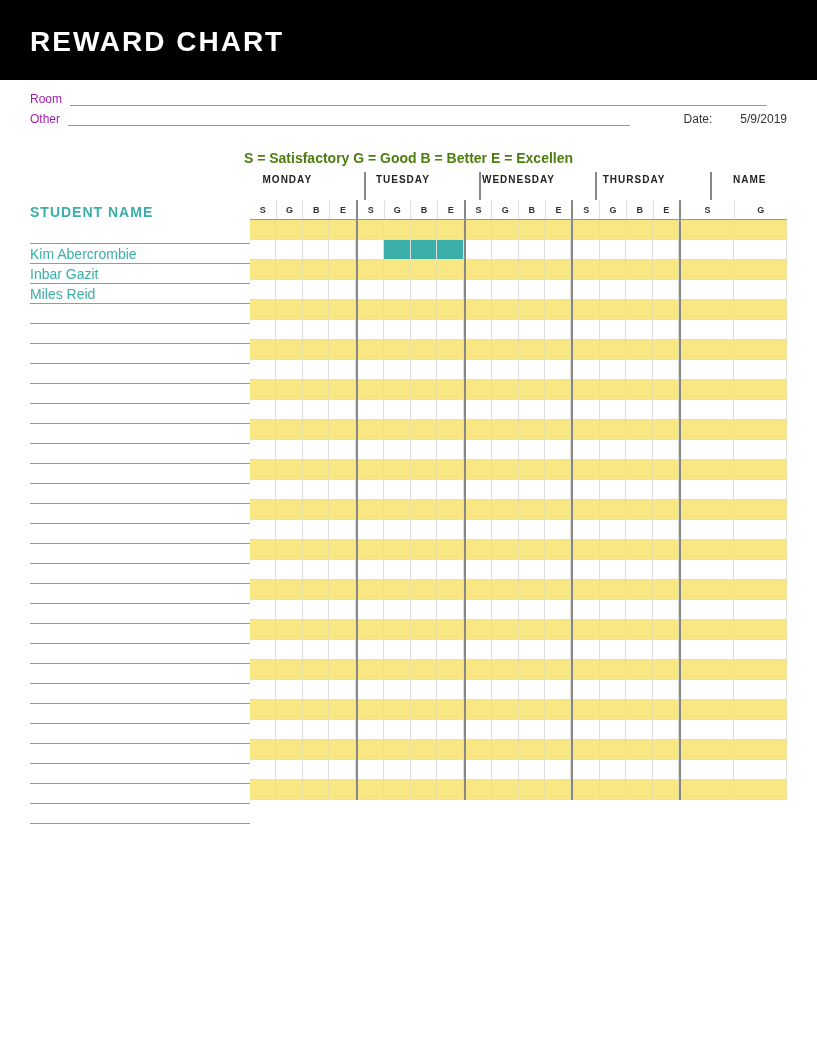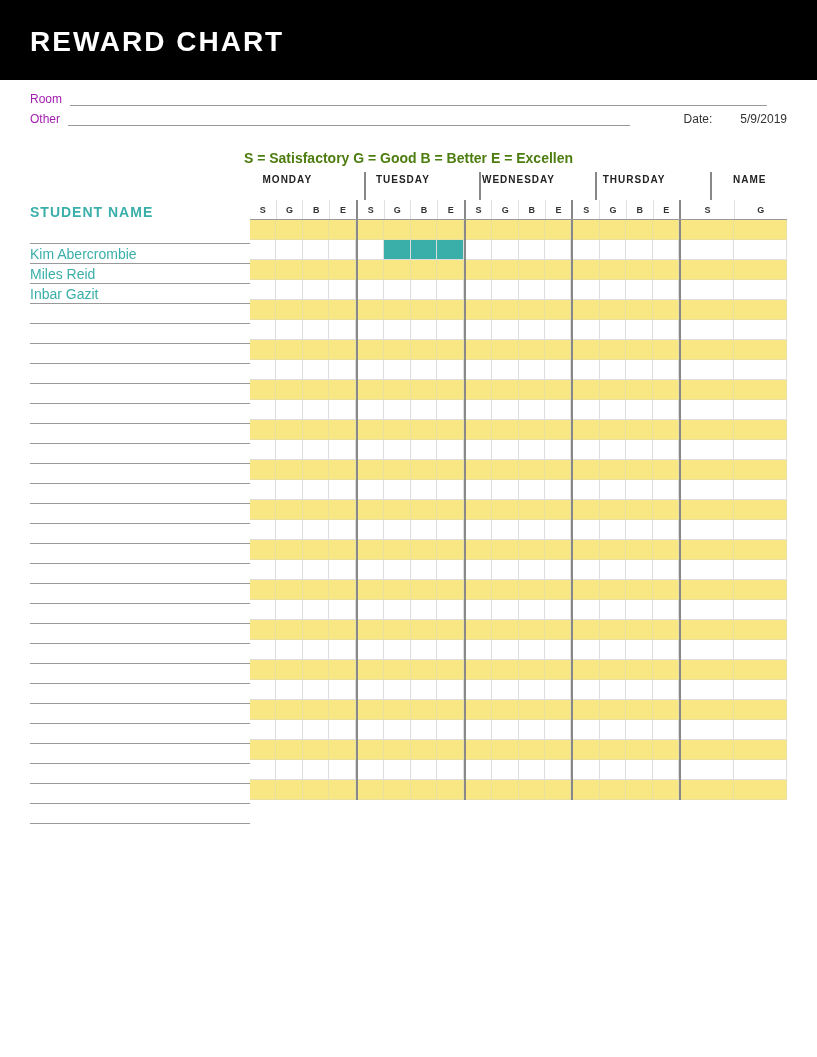--- a/index.html
+++ b/index.html
@@ -251,22 +251,22 @@
 
 <div class="main-table-area">
 
   <div class="student-col">
     <div class="student-header">STUDENT NAME</div>
 
     <div style="height:20px; border-bottom:1px solid #999;"></div>
 
     <div id="student-names">
         <div class="student-name-row teal-name">Kim Abercrombie</div>
+        <div class="student-name-row teal-name">Inbar Gazit</div>
         <div class="student-name-row teal-name">Miles Reid</div>
-        <div class="student-name-row teal-name">Inbar Gazit</div>
         <div class="student-name-row">&nbsp;</div>
         <div class="student-name-row">&nbsp;</div>
         <div class="student-name-row">&nbsp;</div>
         <div class="student-name-row">&nbsp;</div>
         <div class="student-name-row">&nbsp;</div>
         <div class="student-name-row">&nbsp;</div>
         <div class="student-name-row">&nbsp;</div>
         <div class="student-name-row">&nbsp;</div>
         <div class="student-name-row">&nbsp;</div>
         <div class="student-name-row">&nbsp;</div>

